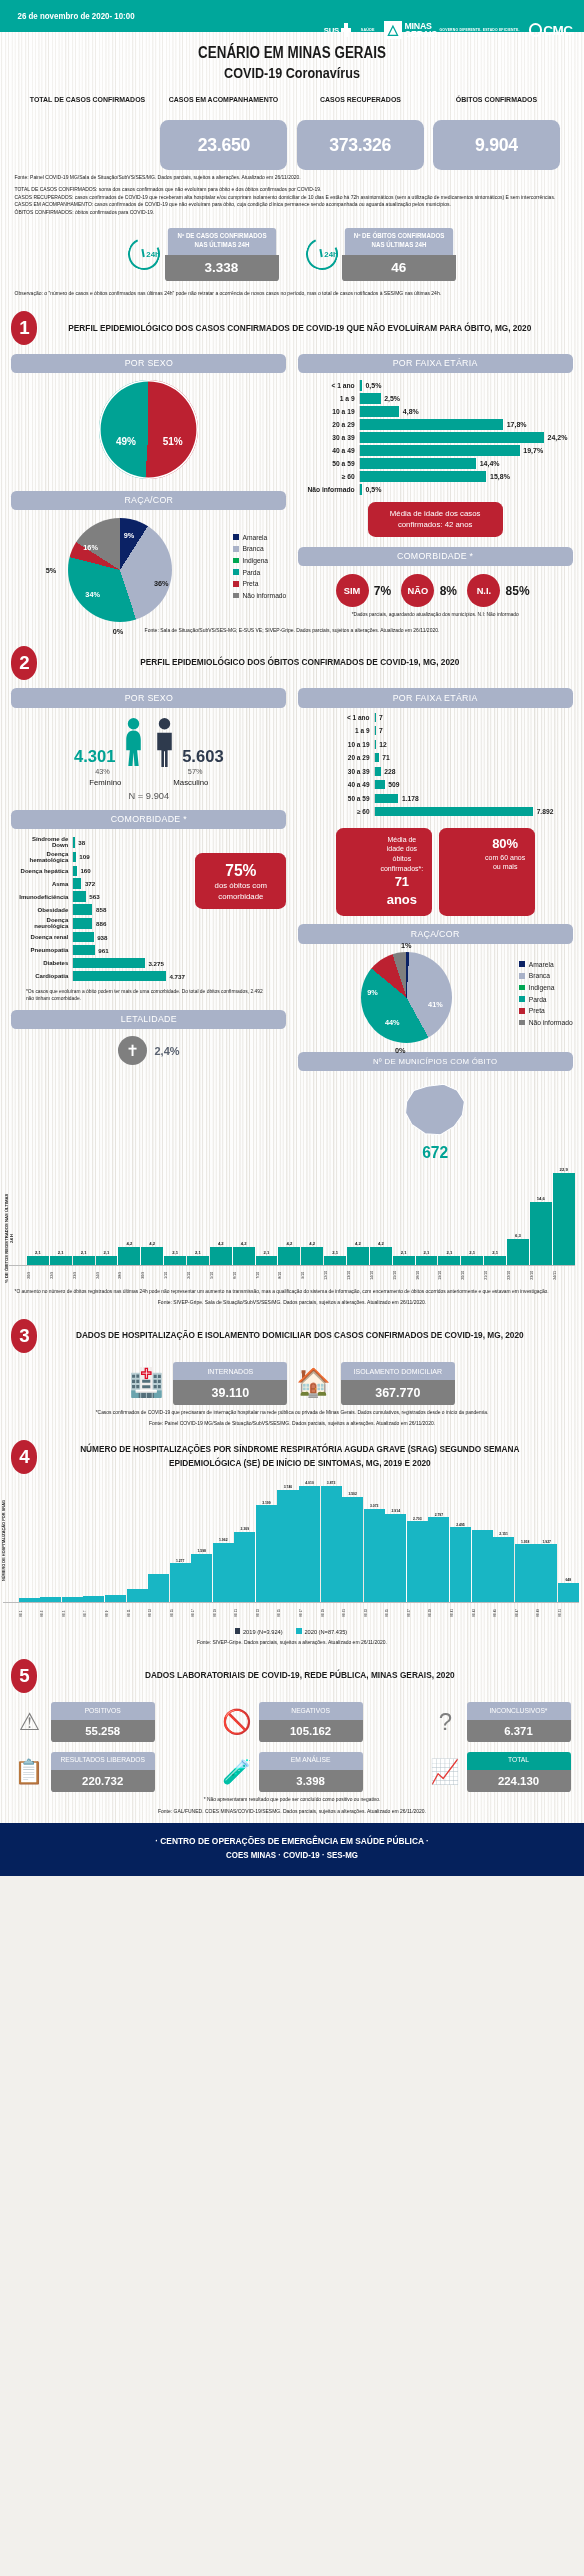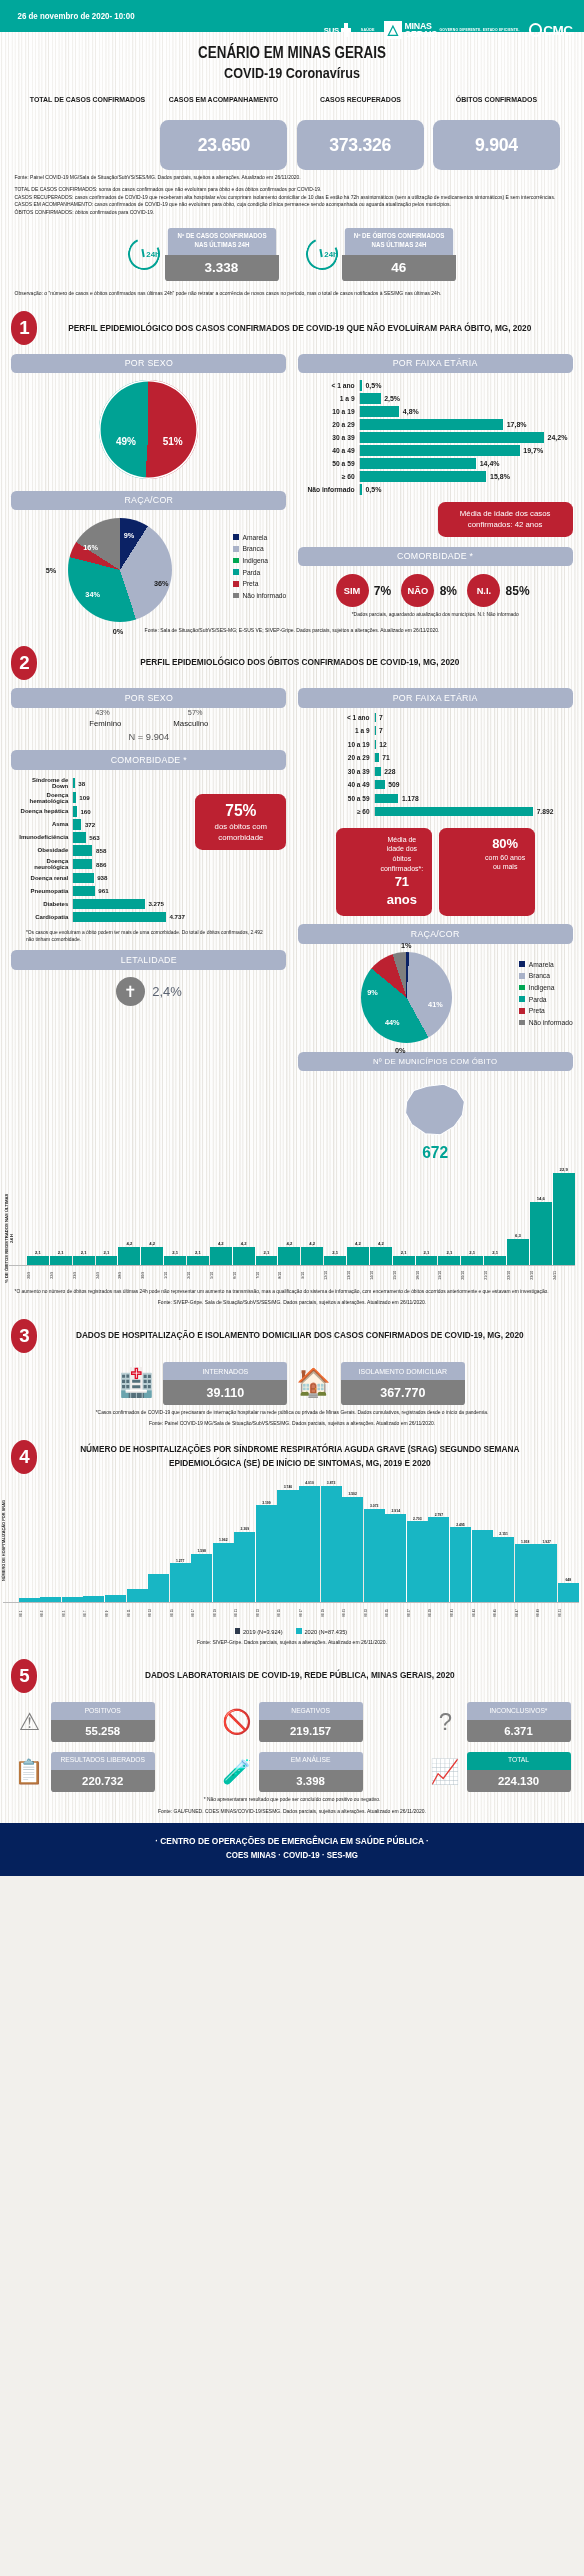--- a/index.html
+++ b/index.html
@@ -255,21 +255,21 @@
   .redcards { display:flex; gap: 7.3px; justify-content:center; padding: 7.3px 0 0; }
   .redcards .redbox { width: 96px; font-size: 7px; padding-left: 44px; }
   .redcards .redbox .big { font-size: 13px; }
 
   
   .letal { display:flex; align-items:center; justify-content:center; gap: 7.3px; padding: 7.3px 0 0; }
   .letal .icon {
     width: 29px; height: 29px; border-radius:50%; background:#7f7f7f;
     display:flex; align-items:center; justify-content:center; color:#fff; font-size:15.6px;
   }
-  .letal .v { font-size: 13px; font-weight: 400; color:#5a6270; }
+  .letal .v { font-size: 11px; font-weight: 700; color:#5a6270; }
 
   
   .mapbox { display:flex; flex-direction:column; align-items:center; padding-top: 6.2px; }
   .mapnum { font-size: 15.6px; font-weight: 800; color:#00a294; }
 
   
   .chartbar-sec { padding: 5.2px 9.3px 0; }
   .chart-area { display:flex; align-items:flex-end; height: 99px; gap: 1px; padding-left: 17.7px; border-bottom: 0.5px solid #bbb; }
   .cbar { flex:1; display:flex; flex-direction:column; justify-content:flex-end; align-items:center; height: 100%; }
   .cbar .bv { font-size: 4.2px; font-weight: 700; margin-bottom: 1px; }
@@ -281,21 +281,21 @@
   }
   .ylab {
     position:absolute; left: 4.2px; top: 31px; font-size: 4.2px; font-weight:700;
     writing-mode: vertical-rl; transform: rotate(180deg); text-align:center; width: 78px;
   }
   .chartwrap { position:relative; }
 
   
   .hosp-row { display:flex; justify-content:center; align-items:center; gap: 9.3px; padding: 9.3px 0 0; }
   .hosp-ico { font-size: 28px; color:#5e6a78; line-height:1; }
-  .hcard { width: 124px; }
+  .hcard { width: 114px; }
   .hcard .head { background:#a9b2c8; color:#fff; text-align:center; font-size:7px; padding:4.7px 2.1px; border-radius:3.1px 3.1px 0 0; line-height:1.3;}
   .hcard .val { background:#7f7f7f; color:#fff; text-align:center; font-size:12.5px; font-weight:700; padding:5.2px 2.1px; border-radius:0 0 3.1px 3.1px;}
 
   
   .srag { padding: 7.3px 5.2px 0 3.1px; position:relative; }
   .srag-area { display:flex; align-items:flex-end; height: 122px; gap: 0.5px; padding-left: 15.6px; border-bottom:0.5px solid #bbb; }
   .sb { flex:1; display:flex; flex-direction:column; justify-content:flex-end; align-items:center; height:100%; position:relative;}
   .sb .g2020 { width: 100%; background:#18b6c4; }
   .sb .lbl2020 { font-size: 3.4px; font-weight:700; margin-bottom:0.5px; }
   .srag-x { display:flex; gap:0.5px; padding-left:15.6px; }
@@ -522,21 +522,21 @@
           </div>
         <div class="hbar">
             <span class="name">Não informado</span>
             <span class="track">
               <span class="fill" style="width:1%"></span>
               <span class="val">0,5%</span>
             </span>
           </div>
       </div>
 
-      <div style="display:flex;justify-content:flex-end;padding-top:5.2px">
+      <div style="display:flex;justify-content:center;padding-top:5.2px">
         <div class="redbox" style="width:135px">Média de idade dos casos confirmados: 42 anos</div>
       </div>
 
       <div class="pill" style="margin-top:9.3px">COMORBIDADE *</div>
       <div class="circ-row">
         <div class="circ">SIM</div>
         <span class="pc">7%</span>
         <div class="circ">NÃO</div>
         <span class="pc">8%</span>
         <div class="circ">N.I.</div>
@@ -549,20 +549,32 @@
   <div class="src">Fonte: Sala de Situação/SubVS/SES-MG; E-SUS VE; SIVEP-Gripe. Dados parciais, sujeitos a alterações. Atualizado em 26/11/2020.</div>
 
   <div class="sec-head">
     <div class="badge">2</div>
     <div class="sec-title">PERFIL EPIDEMIOLÓGICO DOS ÓBITOS CONFIRMADOS DE COVID-19, MG, 2020</div>
   </div>
 
   <div class="twocol">
     <div class="col">
       <div class="pill">POR SEXO</div>
+      <div class="sex2">
+        <span class="num f">4.301</span>
+        <svg width="27" height="50" viewBox="0 0 52 96">
+          <circle cx="26" cy="13" r="11" fill="#00a294"></circle>
+          <path d="M26 26c-10 0-14 8-14 18v20h7l-3 30h8l2-26h0l2 26h8l-3-30h7V44c0-10-4-18-14-18z" fill="#00a294"></path>
+        </svg>
+        <svg width="27" height="50" viewBox="0 0 52 96">
+          <circle cx="26" cy="13" r="11" fill="#2e3a4d"></circle>
+          <path d="M12 30h28v34h-8v32h-5V66h-2v30h-5V64h-8z" fill="#2e3a4d"></path>
+        </svg>
+        <span class="num m">5.603</span>
+      </div>
       <div class="pcts">
         <span>43%</span>
         <span>57%</span>
       </div>
       <div class="sexlabels">
         <span>Feminino</span>
         <span>Masculino</span>
       </div>
       <div class="ntot">N = 9.904</div>
 
@@ -1085,21 +1097,21 @@
         <div class="lab-ico">⚠</div>
         <div class="lcard">
           <div class="head">POSITIVOS</div>
           <div class="val">55.258</div>
         </div>
       </div>
       <div class="lab-item">
         <div class="lab-ico">🚫</div>
         <div class="lcard">
           <div class="head">NEGATIVOS</div>
-          <div class="val">219.157</div>
+          <div class="val">105.162</div>
         </div>
       </div>
       <div class="lab-item">
         <div class="lab-ico">?</div>
         <div class="lcard">
           <div class="head">INCONCLUSIVOS*</div>
           <div class="val">6.371</div>
         </div>
       </div>
     </div>

